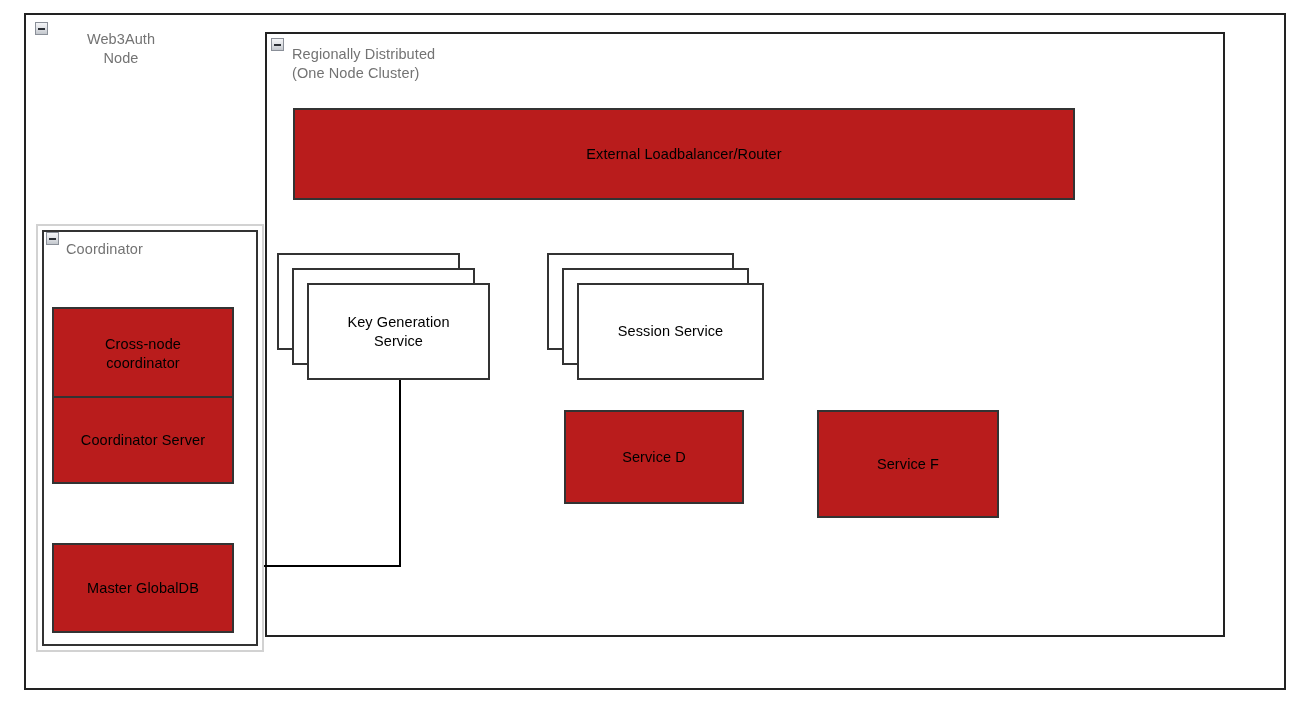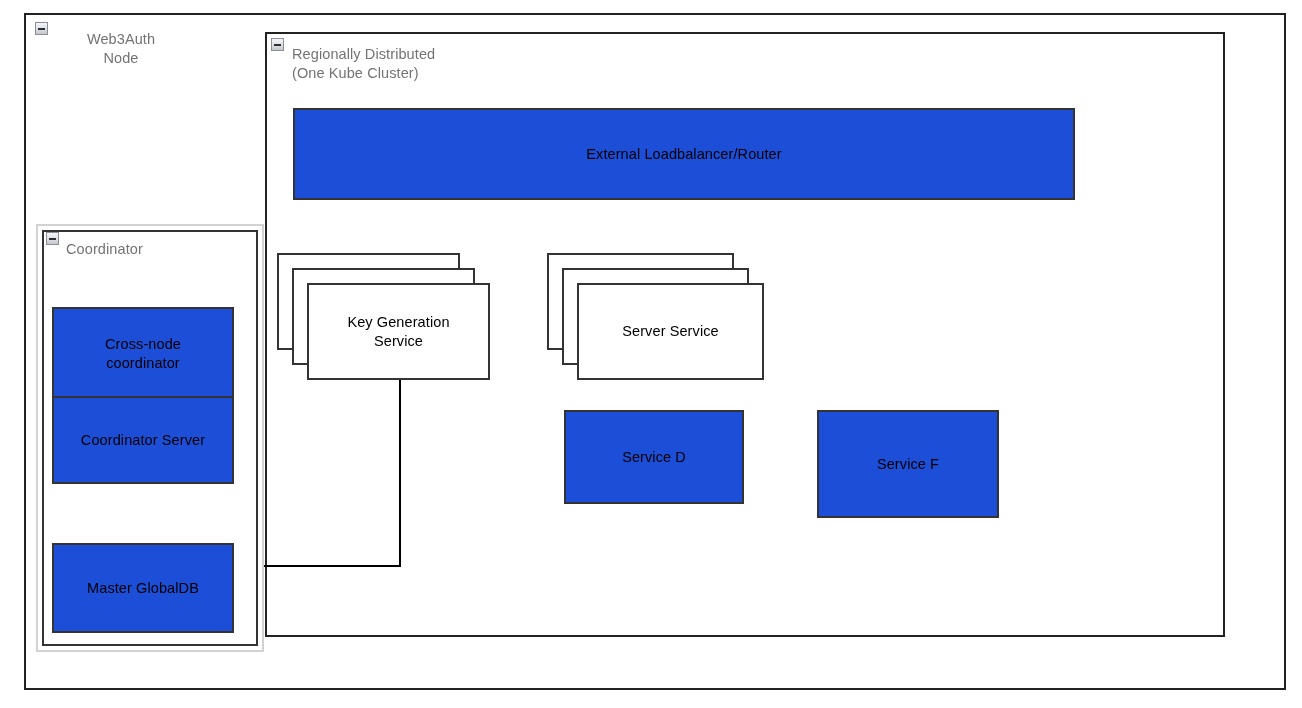--- a/index.html
+++ b/index.html
@@ -17,21 +17,21 @@
     width: 1302px;
     height: 708px;
     background: #ffffff;
     overflow: hidden;
   }
 
   
   .box {
     position: absolute;
     box-sizing: border-box;
-    background: #1d4ed8;
+    background: #b91c1c;
     border: 2px solid #333333;
   }
   .container-box {
     position: absolute;
     box-sizing: border-box;
     background: #ffffff;
     border: 2px solid #222222;
   }
 
   
@@ -136,40 +136,40 @@
   <div class="container-box" style="left:24px; top:13px; width:1262px; height:677px;">
   </div>
   <div class="collapse-icon" style="left:35px; top:22px;"></div>
   <div class="container-title" style="left:56px; top:30px; width:130px;">Web3Auth
 Node</div>
 
   <div class="container-box" style="left:265px; top:32px; width:960px; height:605px;">
   </div>
   <div class="collapse-icon" style="left:271px; top:38px;"></div>
   <div class="container-title" style="left:292px; top:45px; width:260px; text-align:left;">Regionally Distributed
-(One Kube Cluster)</div>
+(One Node Cluster)</div>
 
   <div class="box" style="left:293px; top:108px; width:782px; height:92px;">
     <div class="box-label">External Loadbalancer/Router</div>
   </div>
 
   <div class="stack" style="left:277px; top:253px; width:213px; height:127px;">
     <div class="layer l1" style="width:183px; height:97px;"></div>
     <div class="layer l2" style="width:183px; height:97px;"></div>
     <div class="layer l3" style="width:183px; height:97px;">
       <div class="box-label">Key Generation
 Service</div>
     </div>
   </div>
 
   <div class="stack" style="left:547px; top:253px; width:217px; height:127px;">
     <div class="layer l1" style="width:187px; height:97px;"></div>
     <div class="layer l2" style="width:187px; height:97px;"></div>
     <div class="layer l3" style="width:187px; height:97px;">
-      <div class="box-label">Server Service</div>
+      <div class="box-label">Session Service</div>
     </div>
   </div>
 
 
   <div class="box" style="left:564px; top:410px; width:180px; height:94px;">
     <div class="box-label">Service D</div>
   </div>
 
   <div class="box" style="left:817px; top:410px; width:182px; height:108px;">
     <div class="box-label">Service F</div>

